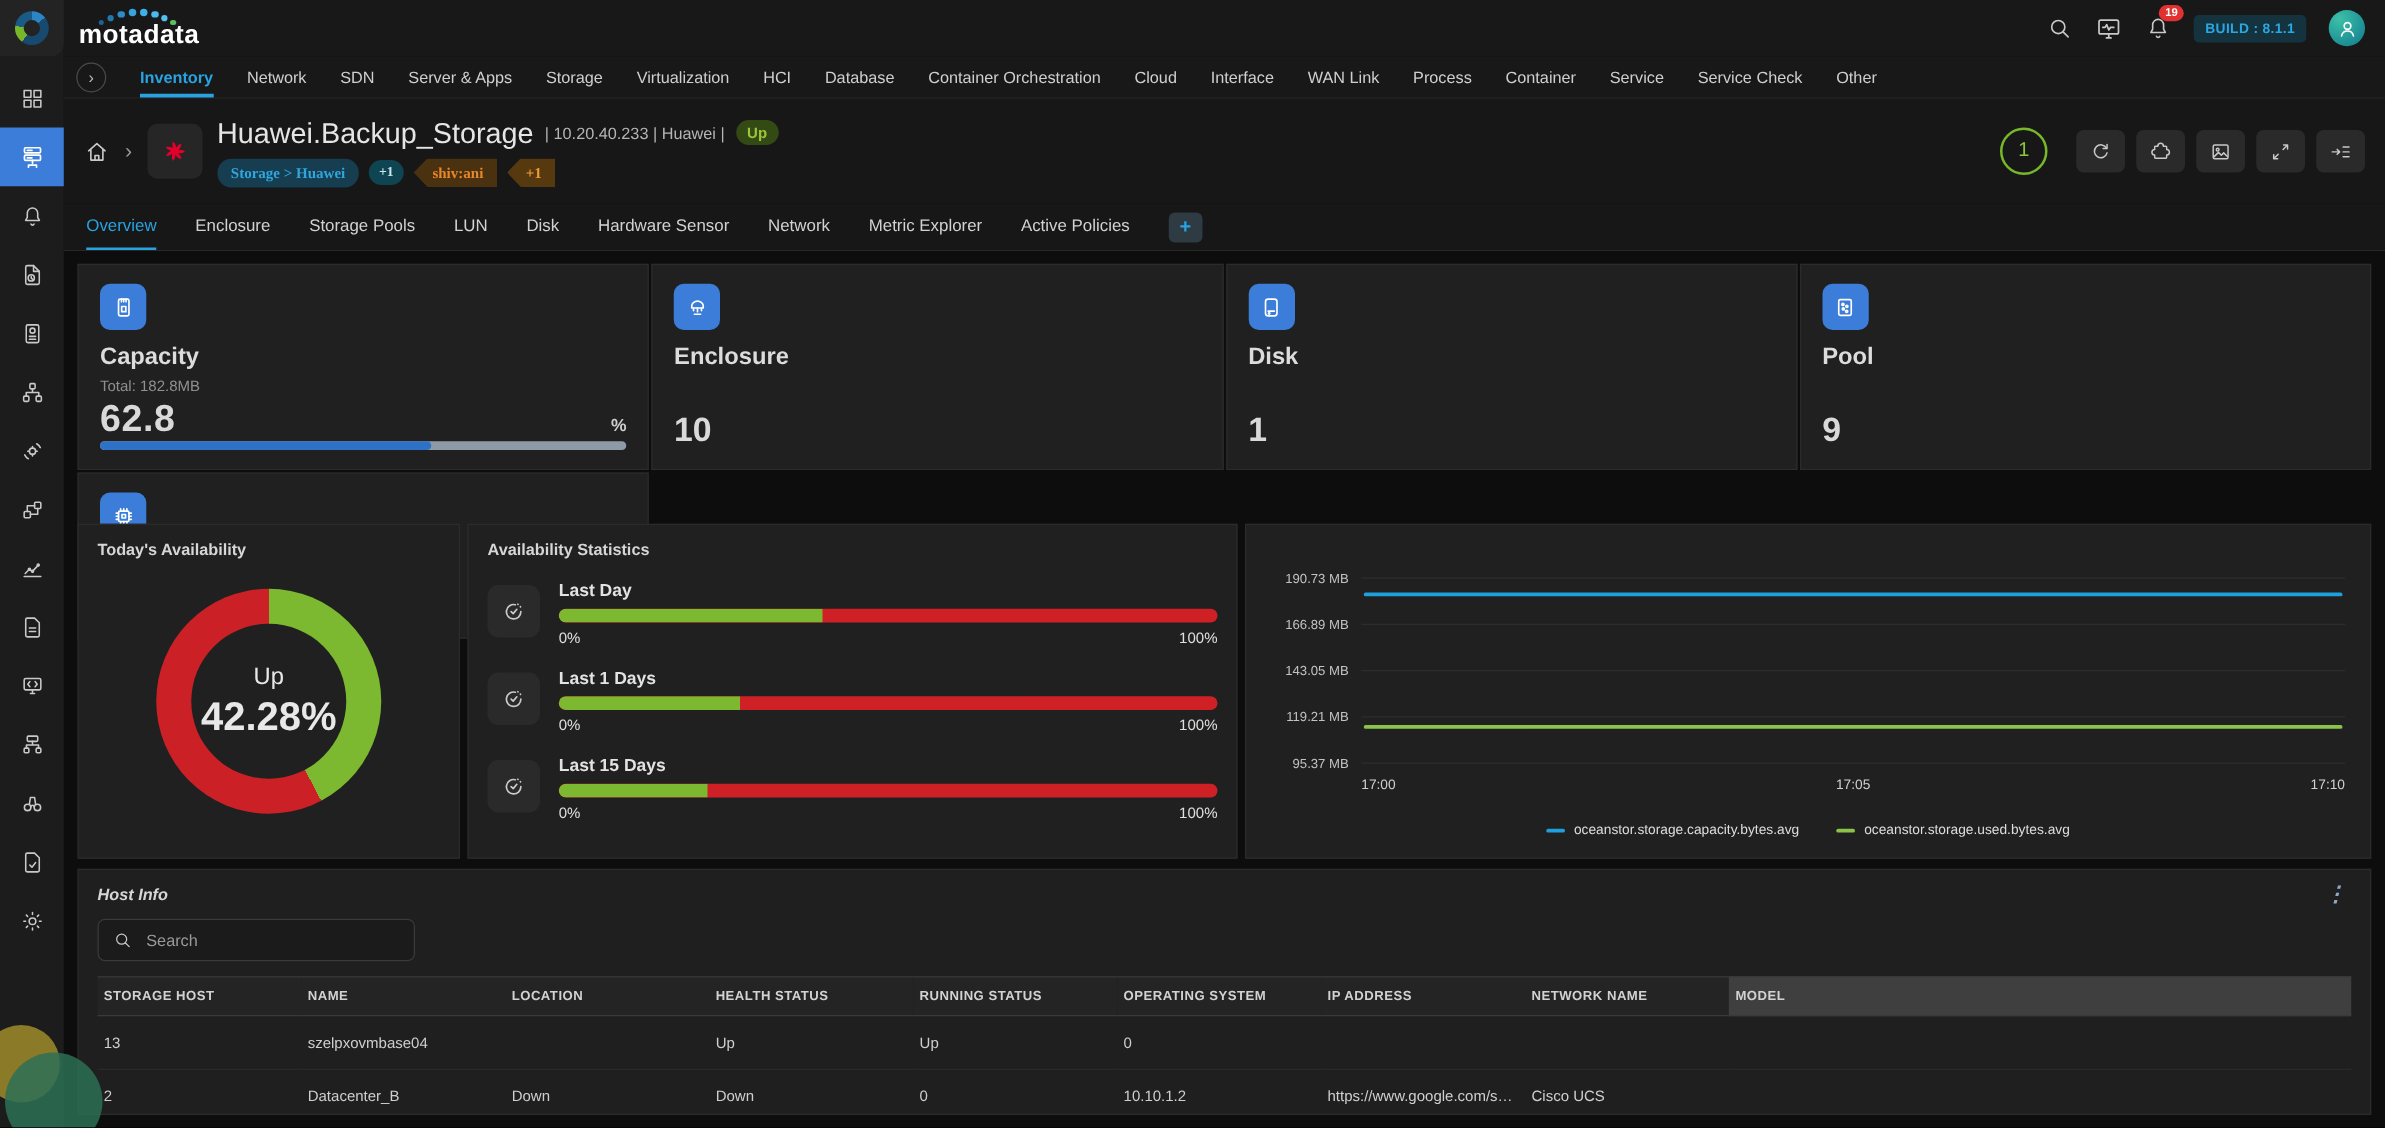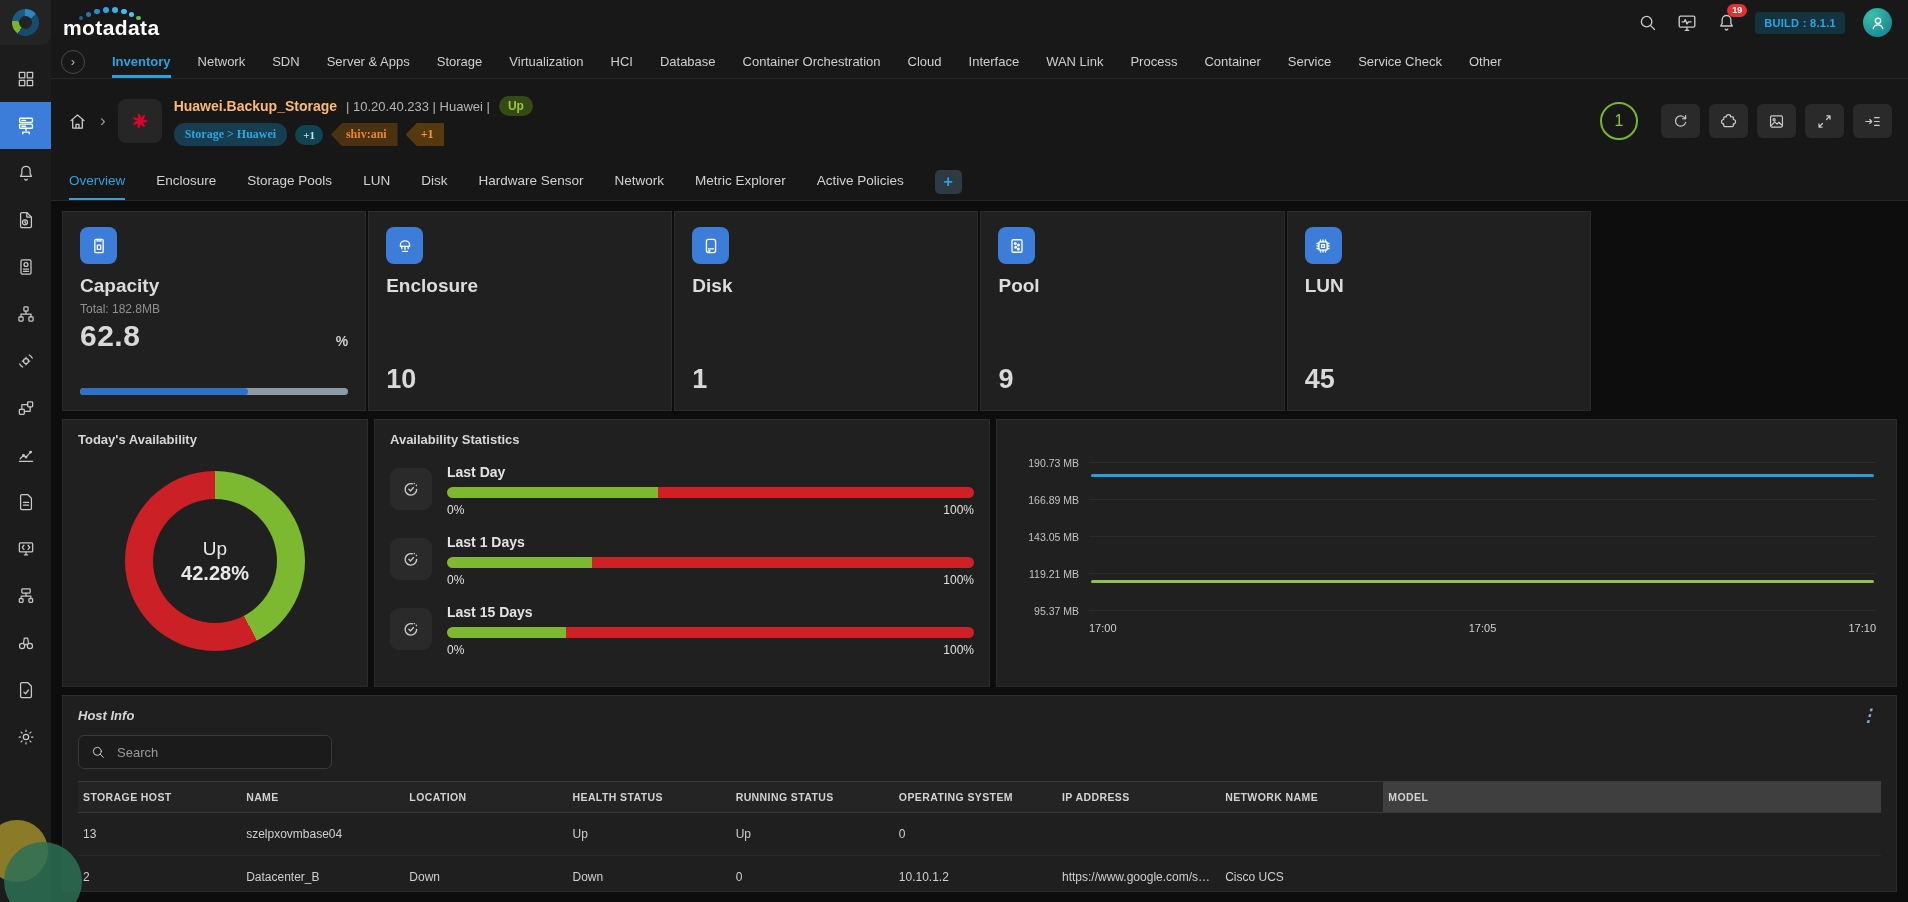--- a/index.html
+++ b/index.html
@@ -50,21 +50,21 @@
   .nav-item{display:flex;align-items:center;border-bottom:3px solid transparent;padding-top:2px;cursor:pointer;white-space:nowrap;}
   .nav-item.active{color:var(--accent);border-bottom-color:var(--accent);font-weight:bold;}
 
   
   .devheader{height:84px;background:#171717;display:flex;align-items:center;padding:0 16px;flex:none;}
   .dev-left{display:flex;align-items:center;gap:12px;min-width:0;}
   .crumb-chev{color:#9a9a9a;font-size:17px;}
   .vendor-tile{width:44px;height:44px;background:#262626;border-radius:8px;display:flex;align-items:center;justify-content:center;flex:none;}
   .dev-text{display:flex;flex-direction:column;gap:7px;}
   .dev-row1{display:flex;align-items:center;gap:9px;}
-  .dev-title{font-size:14px;font-weight:bold;color:#fdba74;}
+  .dev-title{font-size:23px;font-weight:normal;color:#e5e5e5;}
   .dev-meta{font-size:13px;color:#b5b5b5;}
   .status-badge{background:#344a15;color:#9dc539;font-size:12px;font-weight:bold;padding:3px 9px;border-radius:10px;}
   .dev-row2{display:flex;align-items:center;gap:8px;font-family:Liberation Serif, serif;}
   .pill-cat{background:#163e50;color:#2fa6de;font-size:12px;font-weight:bold;padding:4px 11px;border-radius:11px;cursor:pointer;}
   .pill-more{background:#0f4552;color:#c9e6ec;font-size:11px;font-weight:bold;padding:4px 8px;border-radius:11px;cursor:pointer;}
   .tag-arrow{background:#4a3110;color:#e8872a;font-size:12px;font-weight:bold;padding:4px 11px 4px 15px;cursor:pointer;
     clip-path:polygon(11px 0,100% 0,100% 100%,11px 100%,0 50%);}
   .tag-arrow.more{background:#56390f;color:#f09b3a;}
   .dev-right{margin-left:auto;display:flex;align-items:center;gap:9px;}
   .count-circle{width:38px;height:38px;border-radius:50%;border:2px solid #76b82a;color:#8cc63e;font-size:16px;
@@ -74,42 +74,42 @@
   .subtabs{height:38px;background:#171717;border-bottom:1px solid #272727;display:flex;align-items:flex-end;gap:31px;
     padding:0 18px;font-size:13.5px;color:#d2d2d2;flex:none;}
   .subtab{padding-bottom:10px;border-bottom:2px solid transparent;cursor:pointer;white-space:nowrap;}
   .subtab.active{color:var(--accent);border-bottom-color:var(--accent);}
   .subtab-add{width:27px;height:24px;background:#2e3b42;color:var(--accent);border-radius:5px;font-size:16px;font-weight:bold;
     display:flex;align-items:center;justify-content:center;margin-bottom:6px;cursor:pointer;}
 
   
   .content{flex:1;min-height:0;background:var(--bg);padding:10px 11px;display:flex;flex-direction:column;gap:8px;overflow:hidden;}
 
-  .cards-row{display:grid;grid-template-columns:repeat(6,1fr);gap:2px;height:200px;flex:none;}
+  .cards-row{display:grid;grid-template-columns:repeat(4,1fr);gap:2px;height:200px;flex:none;}
   .card{background:var(--panel);border:1px solid var(--border);padding:15px 17px;display:flex;flex-direction:column;}
   .tile{width:37px;height:37px;border-radius:8px;background:var(--tile);display:flex;align-items:center;justify-content:center;flex:none;}
   .card-title{font-size:19px;color:#dcdcdc;font-weight:bold;margin-top:11px;}
   .card-number{margin-top:auto;font-size:27px;font-weight:bold;color:#d9d9d9;}
   .cap-total{font-size:12px;color:#909090;margin-top:5px;}
   .cap-value-row{margin-top:3px;display:flex;align-items:baseline;gap:4px;justify-content:space-between;}
   .cap-value{font-size:30px;font-weight:bold;color:#d9d9d9;letter-spacing:.5px;}
   .cap-unit{font-size:14px;color:#cfcfcf;font-weight:bold;}
   .cap-bar{height:7px;border-radius:4px;margin-top:auto;overflow:hidden;}
   .cap-fill{height:100%;border-radius:4px;}
 
   .mid-row{display:grid;grid-template-columns:306px 616px 1fr;gap:6px;height:268px;flex:none;}
   .panel{background:var(--panel);border:1px solid var(--border);padding:12px 15px;position:relative;min-width:0;}
   .panel-title{font-size:13px;font-weight:bold;color:#d6d6d6;}
 
   .donut-wrap{height:calc(100% - 14px);display:flex;align-items:center;justify-content:center;}
   .donut-big{width:180px;height:180px;border-radius:50%;position:relative;}
   .donut-big::after{content:"";position:absolute;inset:28px;background:var(--panel);border-radius:50%;}
   .donut-center{position:absolute;inset:0;z-index:1;display:flex;flex-direction:column;align-items:center;justify-content:center;gap:2px;}
   .donut-up{font-size:19px;color:#e8e8e8;}
-  .donut-val{font-size:20px;font-weight:bold;color:#e8e8e8;}
+  .donut-val{font-size:32px;font-weight:bold;color:#e8e8e8;}
 
   .stat-row{display:flex;align-items:flex-start;gap:15px;margin-top:17px;}
   .stat-icon{width:42px;height:42px;background:#2a2a2a;border-radius:9px;display:flex;align-items:center;justify-content:center;flex:none;margin-top:4px;}
   .stat-body{flex:1;min-width:0;}
   .stat-label{font-size:14px;font-weight:bold;color:#e3e3e3;margin-bottom:7px;}
   .stat-bar{height:11px;border-radius:6px;overflow:hidden;display:flex;}
   .stat-green{height:100%;border-radius:6px 0 0 6px;}
   .stat-minmax{display:flex;justify-content:space-between;font-size:12px;color:#e0e0e0;margin-top:5px;}
 
   .chart-plot{position:absolute;left:92px;right:20px;top:42px;bottom:76px;}
@@ -574,20 +574,30 @@
                 <span class="ylab">95.37 MB</span>
               </div>
             <div class="chart-line" style="top: 8.31586%; background: rgb(30, 160, 220);"></div>
             <div class="chart-line" style="top: 79.6246%; background: rgb(139, 195, 74);"></div>
           </div>
           <div class="chart-x">
             <span>17:00</span>
             <span>17:05</span>
             <span>17:10</span>
           </div>
+          <div class="chart-legend">
+            <span class="leg-item">
+                <span class="leg-dash" style="background: rgb(30, 160, 220);"></span>
+                <span>oceanstor.storage.capacity.bytes.avg</span>
+              </span>
+            <span class="leg-item">
+                <span class="leg-dash" style="background: rgb(139, 195, 74);"></span>
+                <span>oceanstor.storage.used.bytes.avg</span>
+              </span>
+          </div>
         </div>
       </div>
 
       <div class="host-panel">
         <div class="host-head">
           <span class="panel-title">Host Info</span>
           <span class="kebab">⋮</span>
         </div>
         <div class="search-box">
           <svg class="ic" width="16" height="16" viewBox="0 0 24 24">

